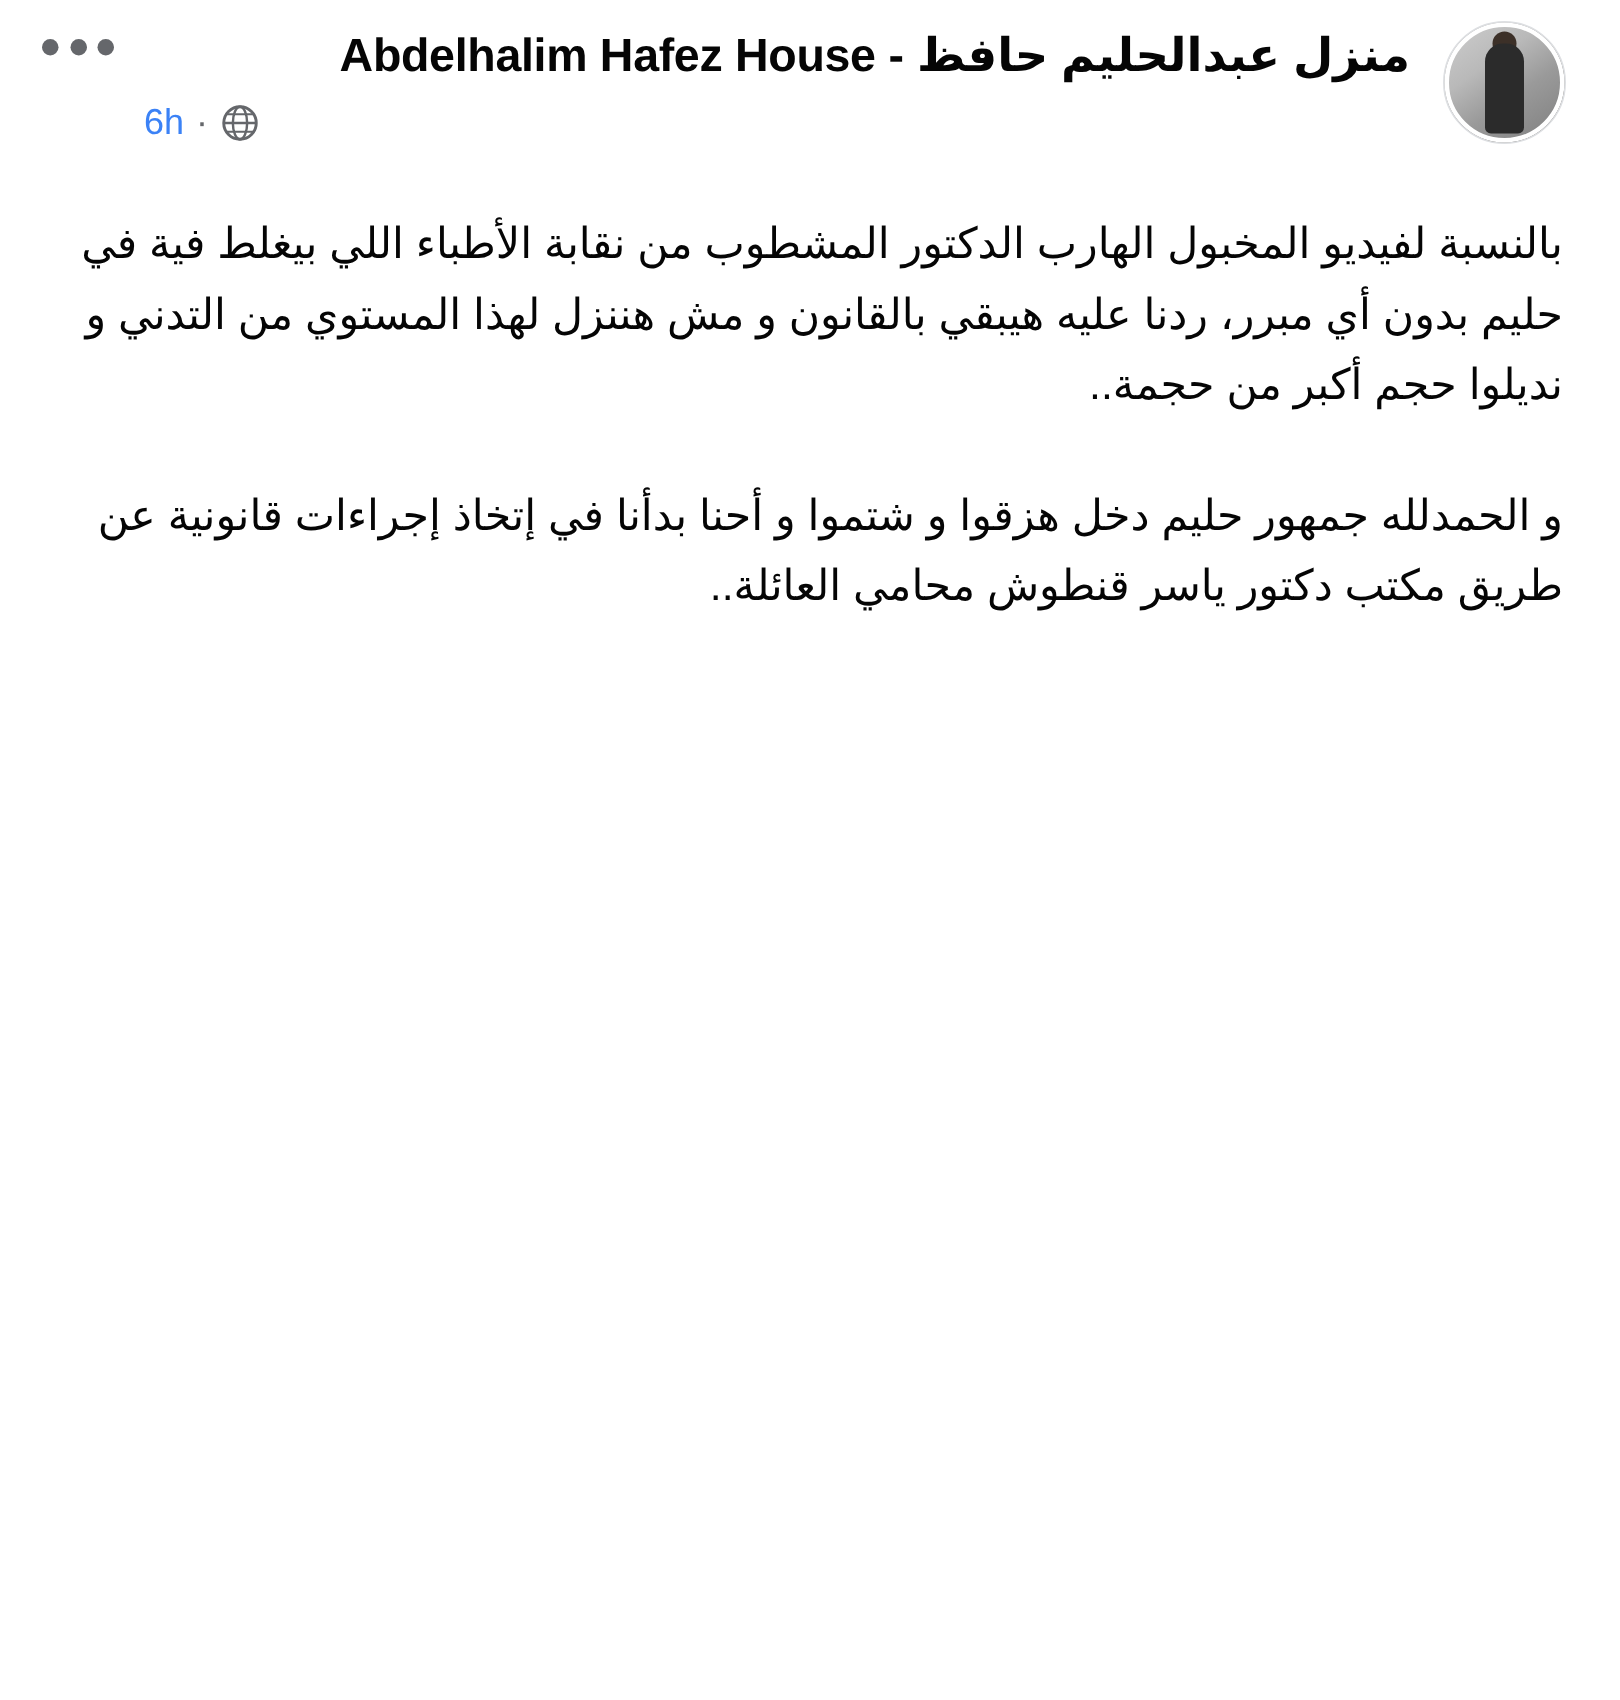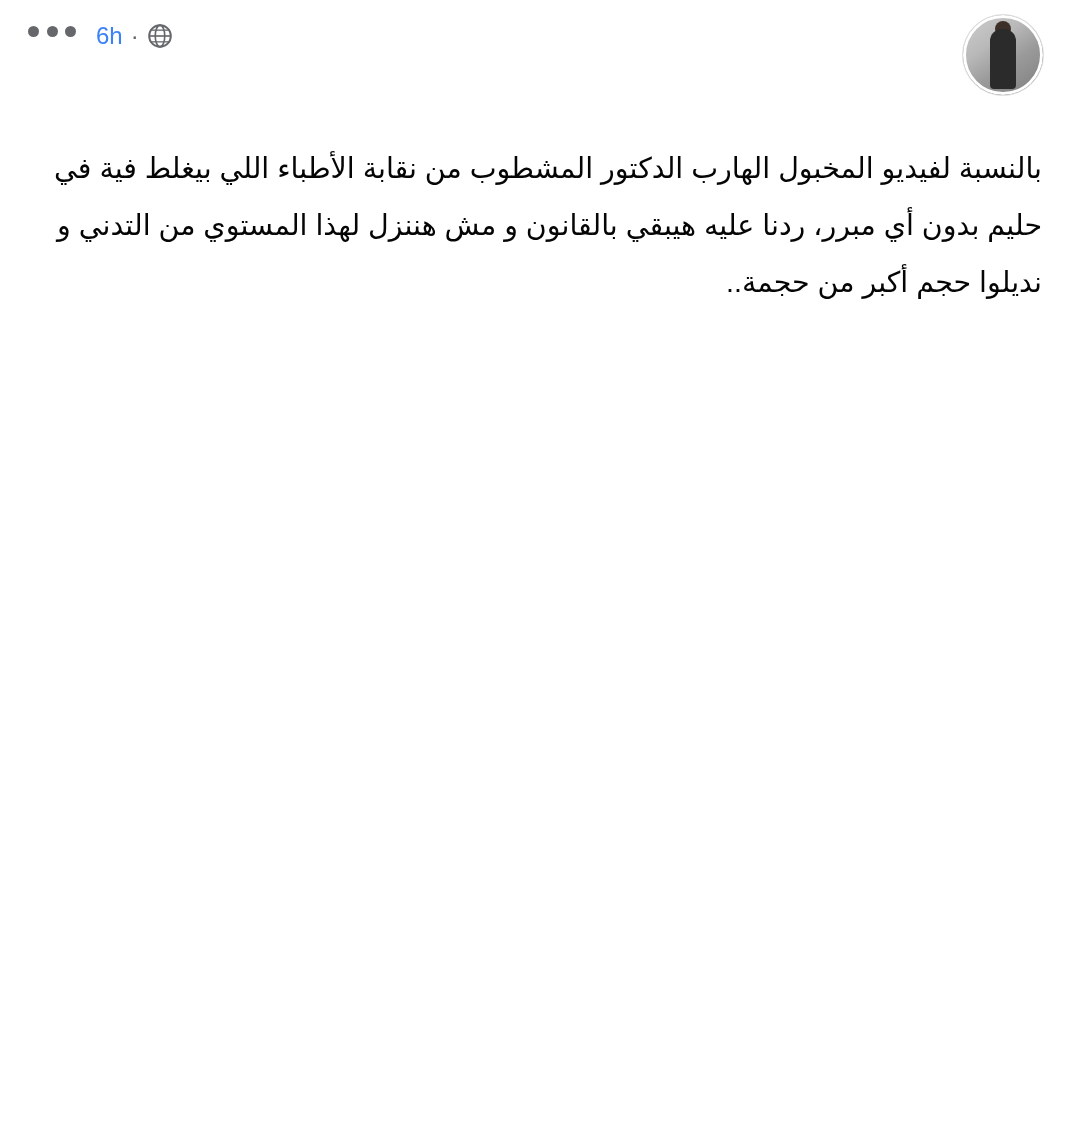--- a/index.html
+++ b/index.html
@@ -144,21 +144,21 @@
 
   
   .post-body {
     padding: 18px 38px 0 38px;
     box-sizing: border-box;
     direction: rtl;
     text-align: right;
   }
   .post-paragraph {
     font-size: 28.5px;
-    line-height: 57px;
+    line-height: 47px;
     color: #050505;
     margin: 0 0 40px 0;
     word-wrap: break-word;
     font-weight: 400;
   }
   .post-paragraph:last-child {
     margin-bottom: 0;
   }
   .post-paragraph.tight {
     margin-bottom: 0;
@@ -173,20 +173,21 @@
 
     <div class="avatar">
       <div class="avatar-img">
         <div class="avatar-head"></div>
         <div class="avatar-figure"></div>
       </div>
       <div class="avatar-frame"></div>
     </div>
 
     <div class="header-text">
+      <div class="page-name">منزل عبدالحليم حافظ - Abdelhalim Hafez House</div>
 
       <div class="meta-row">
         <span class="globe-icon">
           <svg width="26" height="26" viewBox="0 0 24 24" aria-hidden="true">
             <circle cx="12" cy="12" r="10" fill="none" stroke="#65676b" stroke-width="1.8"></circle>
             <ellipse cx="12" cy="12" rx="4.4" ry="10" fill="none" stroke="#65676b" stroke-width="1.5"></ellipse>
             <line x1="2" y1="12" x2="22" y2="12" stroke="#65676b" stroke-width="1.5"></line>
             <line x1="3.6" y1="6.6" x2="20.4" y2="6.6" stroke="#65676b" stroke-width="1.2"></line>
             <line x1="3.6" y1="17.4" x2="20.4" y2="17.4" stroke="#65676b" stroke-width="1.2"></line>
           </svg>
@@ -198,15 +199,16 @@
 
     <div class="more-menu">
       <span></span>
       <span></span>
       <span></span>
     </div>
   </div>
 
   <div class="post-body">
     <p class="post-paragraph">بالنسبة لفيديو المخبول الهارب الدكتور المشطوب من نقابة الأطباء اللي بيغلط فية في حليم بدون أي مبرر، ردنا عليه هيبقي بالقانون و مش هننزل لهذا المستوي من التدني و نديلوا حجم أكبر من حجمة..</p>
+    <p class="post-paragraph">و الحمدلله جمهور حليم دخل هزقوا و شتموا و أحنا بدأنا في إتخاذ إجراءات قانونية عن طريق مكتب دكتور ياسر قنطوش محامي العائلة..</p>
   </div>
 
 </div>
 
 </body></html>

